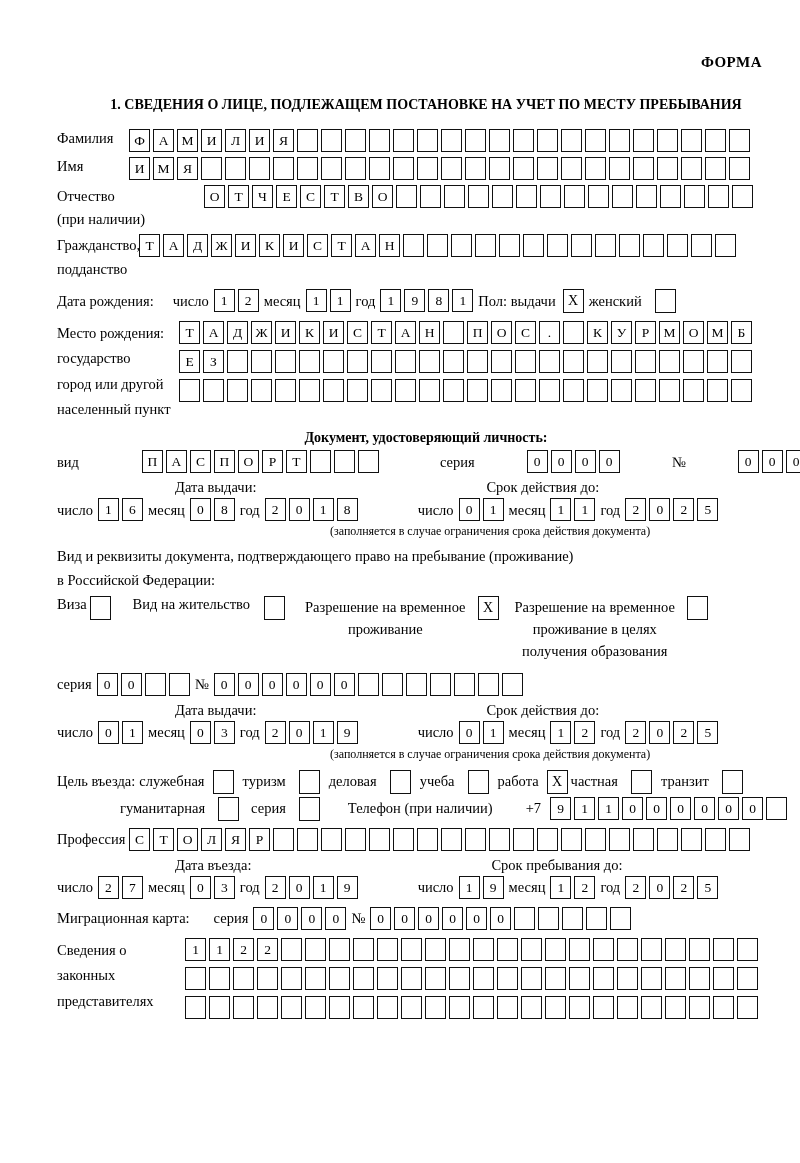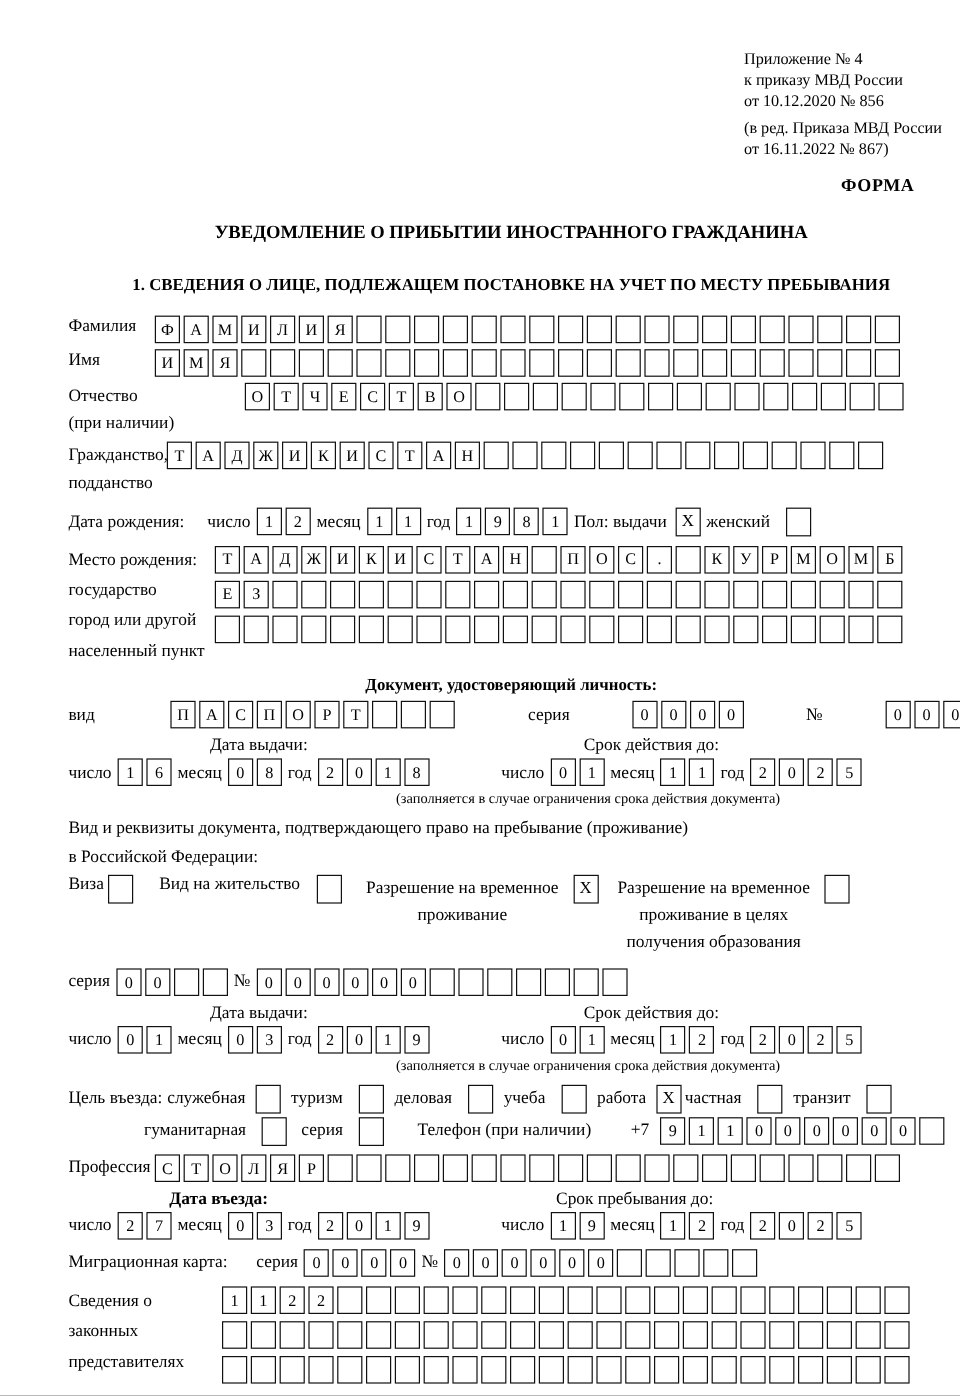--- a/index.html
+++ b/index.html
@@ -35,32 +35,24 @@
   .optlines{text-align:center;line-height:1.55;}
   .chk{flex:none;width:19px;height:22px;border:1.6px solid #111;display:flex;align-items:center;justify-content:center;font-size:14px;margin-left:8px;}
   .ptxt{font-size:14.5px;}
   .mb{margin-bottom:5px;}
 </style>
 </head>
 <body>
 
 <div class="page">
 
-  <div class="appendix">
-    <div>Приложение № 4</div>
-    <div>к приказу МВД России</div>
-    <div>от 10.12.2020 № 856</div>
-    <div class="rev">(в ред. Приказа МВД России</div>
-    <div>от 16.11.2022 № 867)</div>
-  </div>
 
   <div class="forma">ФОРМА</div>
 
   <div class="title">
-    <div>УВЕДОМЛЕНИЕ О ПРИБЫТИИ ИНОСТРАННОГО ГРАЖДАНИНА</div>
   </div>
 
   <div class="sec">1. СВЕДЕНИЯ О ЛИЦЕ, ПОДЛЕЖАЩЕМ ПОСТАНОВКЕ НА УЧЕТ ПО МЕСТУ ПРЕБЫВАНИЯ</div>
 
   <div class="row mb">
     <div class="lbl w72">Фамилия</div>
     <div class="cells">
         <div class="cell">Ф</div>
         <div class="cell">А</div>
         <div class="cell">М</div>
@@ -545,21 +537,21 @@
         <div class="cell"></div>
         <div class="cell"></div>
         <div class="cell"></div>
         <div class="cell"></div>
         <div class="cell"></div>
         <div class="cell"></div>
       </div>
   </div>
 
   <div class="dheads">
-    <span style="margin-left:84px;font-weight:bold;">Дата въезда:</span>
+    <span style="margin-left:118px;">Дата въезда:</span>
     <span style="margin-left:240px;">Срок пребывания до:</span>
   </div>
   <div class="row inl" style="margin-top:2px;margin-bottom:8px;">
     <span class="lbl" style="margin-left:0;">число</span>
     <div class="cells">
         <div class="cell">2</div>
         <div class="cell">7</div>
       </div>
     <span class="lbl">месяц</span>
     <div class="cells">

